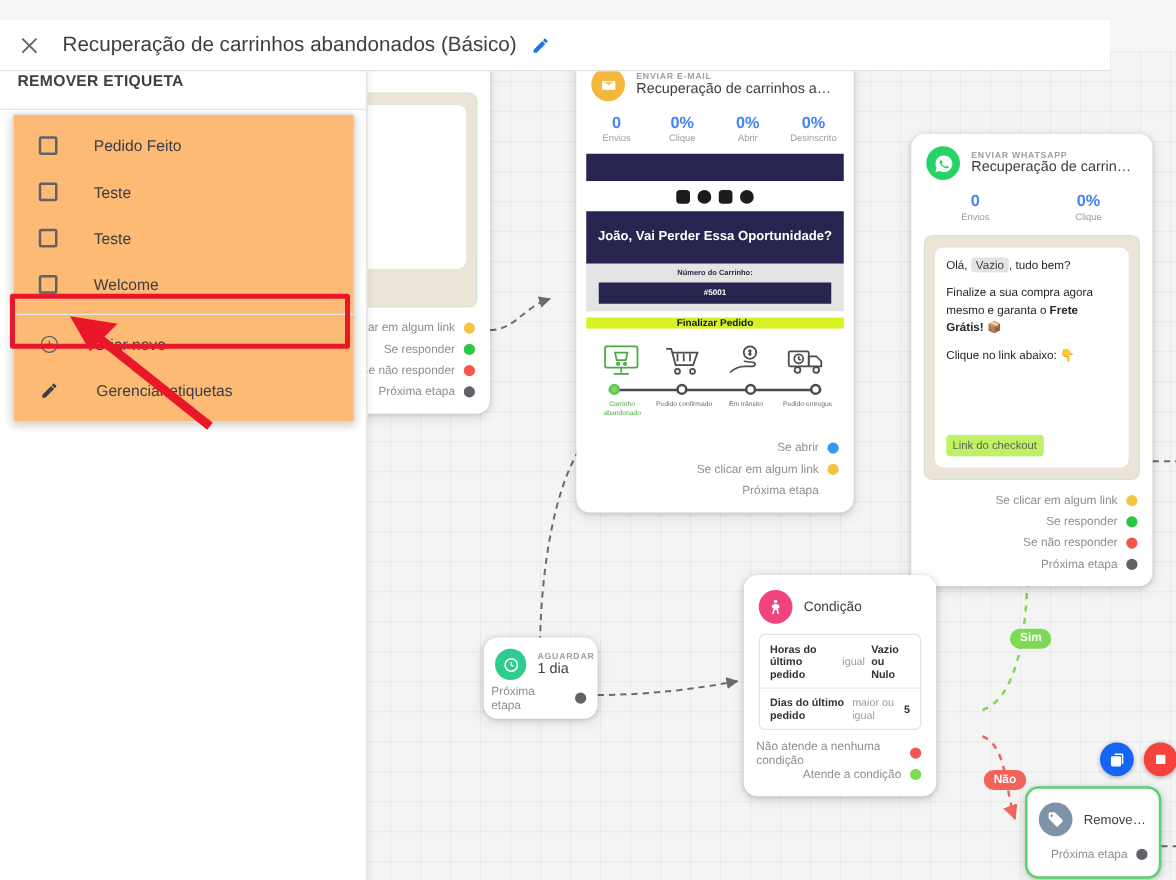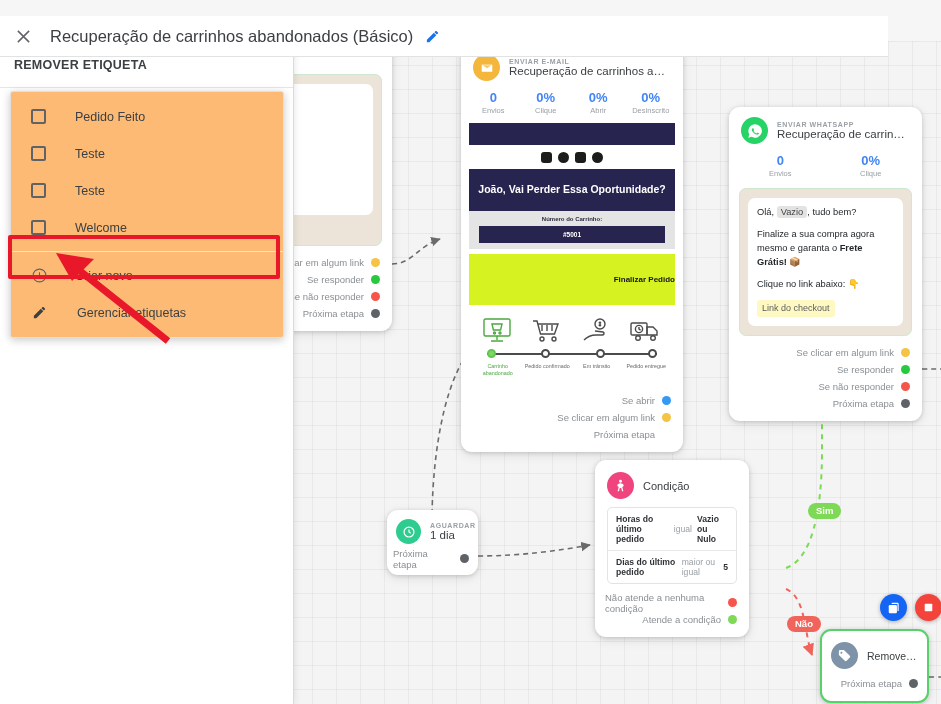--- a/index.html
+++ b/index.html
@@ -85,22 +85,22 @@
     background: #27244f; color: #fff; text-align: center;
     font-size: 10.5px; font-weight: bold; padding: 14px 6px 16px 6px;
   }
   .mail-sub { background: #e4e4e4; text-align: center; padding: 5px 0 6px 0; }
   .mail-sub-t { font-size: 6px; color: #2b2b40; font-weight: bold; }
   .mail-code {
     margin: 4px 10px 0 10px; background: #27244f; color: #fff;
     font-size: 6.5px; font-weight: bold; text-align: center; padding: 5px 0;
   }
   .mail-cta {
-    background: #d6f321; text-align: right; font-size: 8px;
-    font-weight: bold; color: #16161f; padding: 21px 0; margin-top: 5px;
+    background: #d6f321; text-align: center; font-size: 8px;
+    font-weight: bold; color: #16161f; padding: 0 0; margin-top: 5px;
   }
   .mail-steps { background: #fff; padding: 7px 4px 8px 4px; }
   .steps-ico { display: flex; justify-content: space-around; align-items: flex-end; height: 34px; }
   .si { width: 34px; height: 30px; position: relative; }
   .steps-line { position: relative; height: 12px; margin: 2px 14px 0 14px; }
   .steps-line .rail {
     position: absolute; top: 5px; left: 0; right: 0; height: 1.5px; background: #4b4b4b;
   }
   .steps-line .knob {
     position: absolute; top: 1px; width: 9px; height: 9px; border-radius: 50%;
@@ -118,22 +118,22 @@
   }
   .wa-bubble {
     background: #fff; border-radius: 7px; padding: 8px 9px 9px 9px;
     font-size: 9.3px; color: #23282c; line-height: 1.5; position: relative; z-index: 2;
   }
   .wa-p { margin-bottom: 8px; }
   .wa-chip {
     background: #e3e3e3; border-radius: 3px; padding: 1px 4px; color: #444;
   }
   .wa-link {
-    display: inline-block; background: #fef9c3; border-radius: 3px;
-    padding: 2px 5px; color: #5d5d5d; font-size: 9px;
+    display: inline-block; background: #bef264; border-radius: 3px;
+    padding: 2px 5px; color: #5d5d5d; font-size: 9px; margin-top: 48px;
   }
 
   
   .cond-rows { margin: 4px 12px 8px 12px; border: 1px solid #e3e3e3; border-radius: 5px; }
   .cond-row {
     display: flex; align-items: center; gap: 5px; padding: 6px 8px; font-size: 8.6px;
   }
   .cond-row + .cond-row { border-top: 1px solid #e9e9e9; }
   .cond-f { color: #2f3337; font-weight: bold; }
   .cond-o { color: #9aa0a6; }

